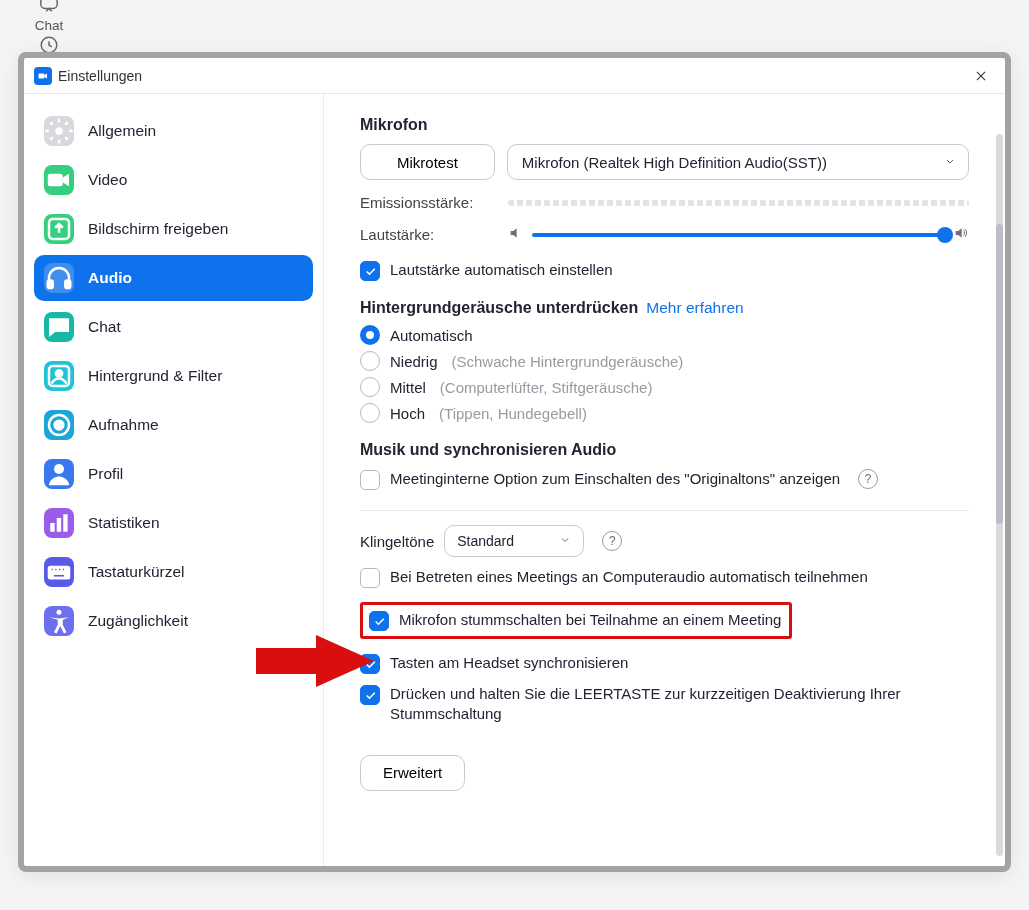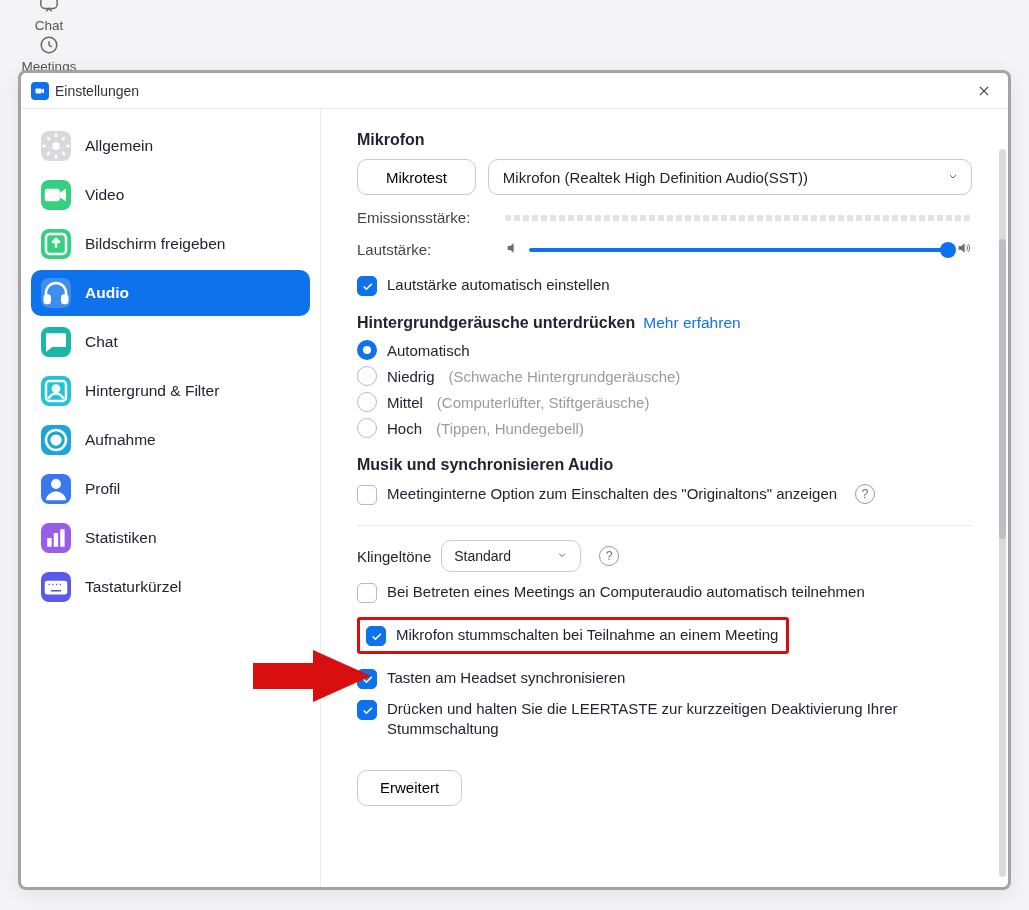--- a/index.html
+++ b/index.html
@@ -34,24 +34,24 @@
   .topbar .nav-item.selected { color: #0e72ed; }
   .topbar .nav-icon {
     display: flex; align-items: center; justify-content: center;
     height: 24px; margin-bottom: 2px;
   }
   .topbar .nav-icon svg { width:22px; height:22px; }
 
   
   .dialog {
     position: absolute;
-    left: 18px; top: 70px;
+    left: 18px; top: 52px;
     width: 993px; height: 820px;
     background: #fff;
-    border: 3px solid #a3a3a3;
+    border: 6px solid #a3a3a3;
     border-radius: 8px;
     box-shadow: 0 4px 20px rgba(0,0,0,0.08);
     overflow: hidden;
   }
   .titlebar {
     display: flex;
     align-items: center;
     height: 36px;
     padding: 0 10px;
     border-bottom: 1px solid #e8e8ec;
@@ -114,21 +114,21 @@
   }
   .section-title {
     font-weight: 700;
     font-size: 16px;
     margin-bottom: 10px;
     color: #232333;
   }
   .row { display:flex; align-items:center; gap:12px; }
   .btn-outline {
     height: 36px;
-    padding: 0 28px;
+    padding: 0 36px;
     border: 1px solid #c9c9d0;
     border-radius: 10px;
     background:#fff;
     font-size: 15px;
     cursor:pointer;
   }
   .select {
     flex: 1;
     height: 36px;
     border: 1px solid #c9c9d0;
@@ -433,20 +433,29 @@
                 <line x1="6" y1="10" x2="7" y2="10"></line>
                 <line x1="9" y1="10" x2="10" y2="10"></line>
                 <line x1="12" y1="10" x2="13" y2="10"></line>
                 <line x1="15" y1="10" x2="16" y2="10"></line>
                 <line x1="8" y1="15" x2="16" y2="15"></line>
               </g>
             </svg>
           </span>
           <span class="sb-label">Tastaturkürzel</span>
         </div>
+        <div class="sb-item">
+          <span class="sb-icon" style="background:#6e6ef0;">
+            <svg viewBox="0 0 24 24" fill="#fff">
+              <circle cx="12" cy="5" r="2"></circle>
+              <path d="M4 9l8 1 8-1-5 2v4l3 6-2 1-3-6-3 6-2-1 3-6v-4z"></path>
+            </svg>
+          </span>
+          <span class="sb-label">Zugänglichkeit</span>
+        </div>
       </div>
 
     <div class="main">
 
       <div class="section-title">Mikrofon</div>
 
       <div class="row">
         <button class="btn-outline">Mikrotest</button>
         <div class="select">
           <span>Mikrofon (Realtek High Definition Audio(SST))</span>

